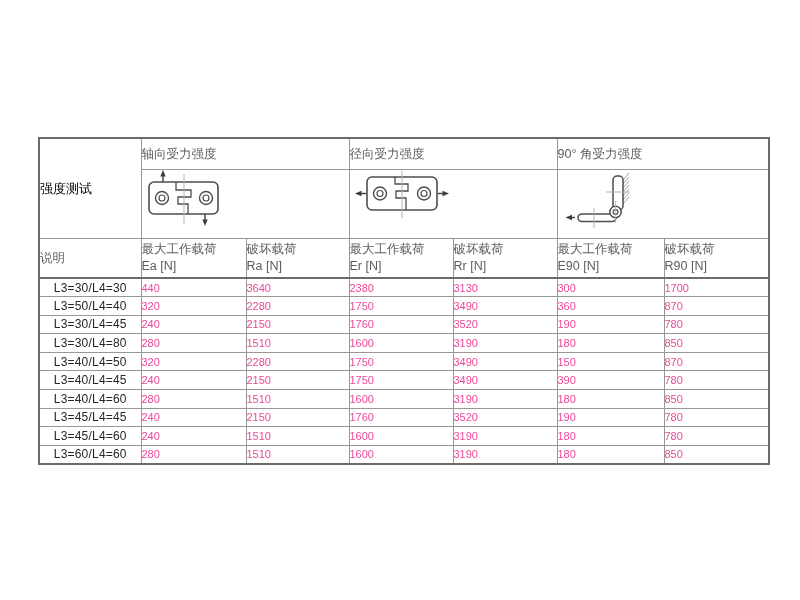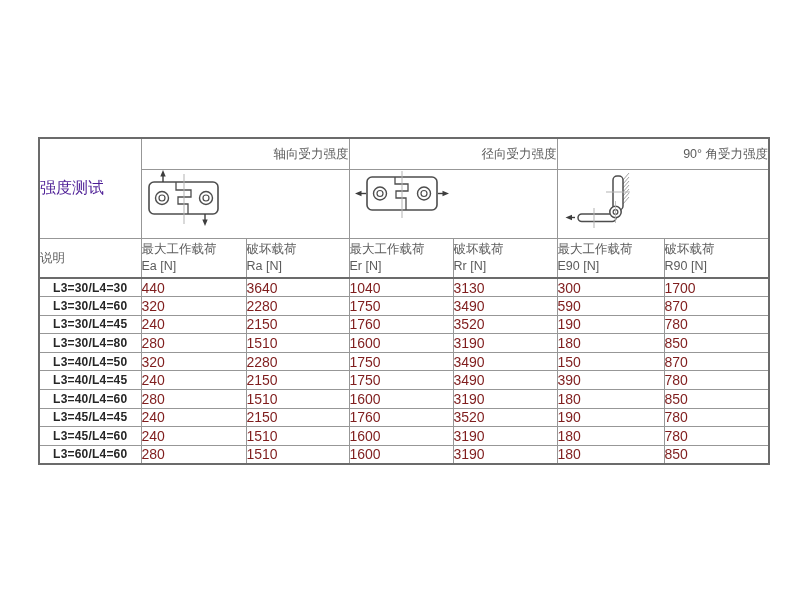--- a/index.html
+++ b/index.html
@@ -14,28 +14,28 @@
     position: absolute; left: 38px; top: 137px;
     width: 730px;
     border-collapse: collapse; table-layout: fixed;
     border: 2px solid #6b6b6b;
   }
   table.spec td {
     border: 1px solid #979797;
     padding: 0; vertical-align: middle; overflow: hidden;
     background: #ffffff;
   }
-  td.corner { vertical-align: top; padding: 8px 10px 0 10px; font-size: 16px; color: #4c1d95; }
-  td.group  { padding: 0 10px; font-size: 12.5px; color: #5c5c5c; height: 30px; text-align: right; }
+  td.corner { vertical-align: top; padding: 8px 10px 0 10px; font-size: 13px; color: #000000; }
+  td.group  { padding: 0 10px; font-size: 12.5px; color: #5c5c5c; height: 30px; }
   td.diagram { height: 68px; position: relative; padding: 0; }
   td.diagram svg { position: absolute; left: 0; top: 0; }
   td.colhead { height: 38px; padding: 3px 9px; font-size: 12.5px; color: #5c5c5c; line-height: 1.35; }
   tr.colhead-row td { border-bottom: 2px solid #6b6b6b; }
-  td.rowlabel { font-size: 12px; font-weight: bold; color: #262626; text-align: center; letter-spacing: 0.2px; }
-  td.val { font-size: 14px; color: #7f1d1d; padding: 0 10px; }
+  td.rowlabel { font-size: 12px; font-weight: normal; color: #262626; text-align: center; letter-spacing: 0.2px; }
+  td.val { font-size: 11px; color: #ec4899; padding: 0 10px; }
   tr.data { height: 18.6px; }
   svg { display: block; }
 </style>
 </head>
 <body>
 
 <div class="canvas">
   <table class="spec">
     <colgroup>
       <col style="width:102px">
@@ -155,32 +155,32 @@
       <td class="colhead">
         <div>破坏载荷</div>
         <div>R90 [N]</div>
       </td>
     </tr>
 
     <tr class="data">
       <td class="rowlabel">L3=30/L4=30</td>
       <td class="val">440</td>
       <td class="val">3640</td>
-      <td class="val">1040</td>
+      <td class="val">2380</td>
       <td class="val">3130</td>
       <td class="val">300</td>
       <td class="val">1700</td>
     </tr>
     <tr class="data">
-      <td class="rowlabel">L3=30/L4=60</td>
+      <td class="rowlabel">L3=50/L4=40</td>
       <td class="val">320</td>
       <td class="val">2280</td>
       <td class="val">1750</td>
       <td class="val">3490</td>
-      <td class="val">590</td>
+      <td class="val">360</td>
       <td class="val">870</td>
     </tr>
     <tr class="data">
       <td class="rowlabel">L3=30/L4=45</td>
       <td class="val">240</td>
       <td class="val">2150</td>
       <td class="val">1760</td>
       <td class="val">3520</td>
       <td class="val">190</td>
       <td class="val">780</td>

